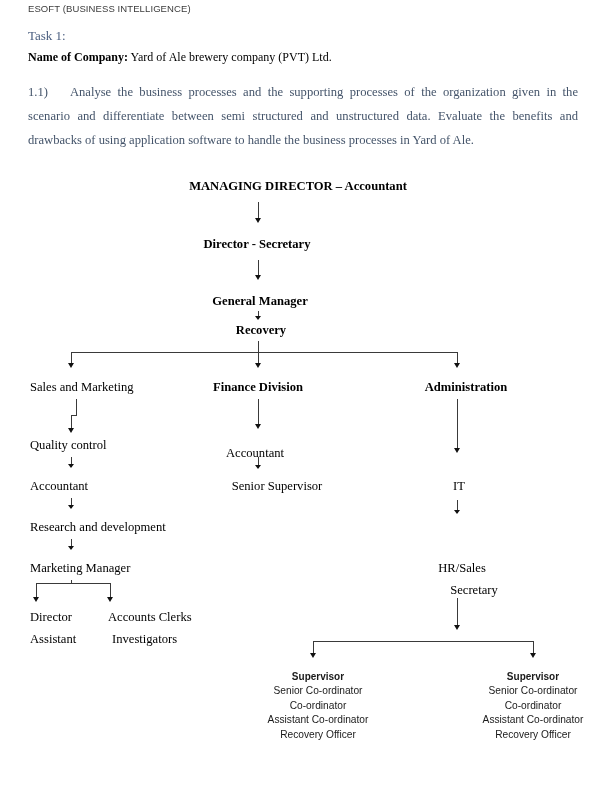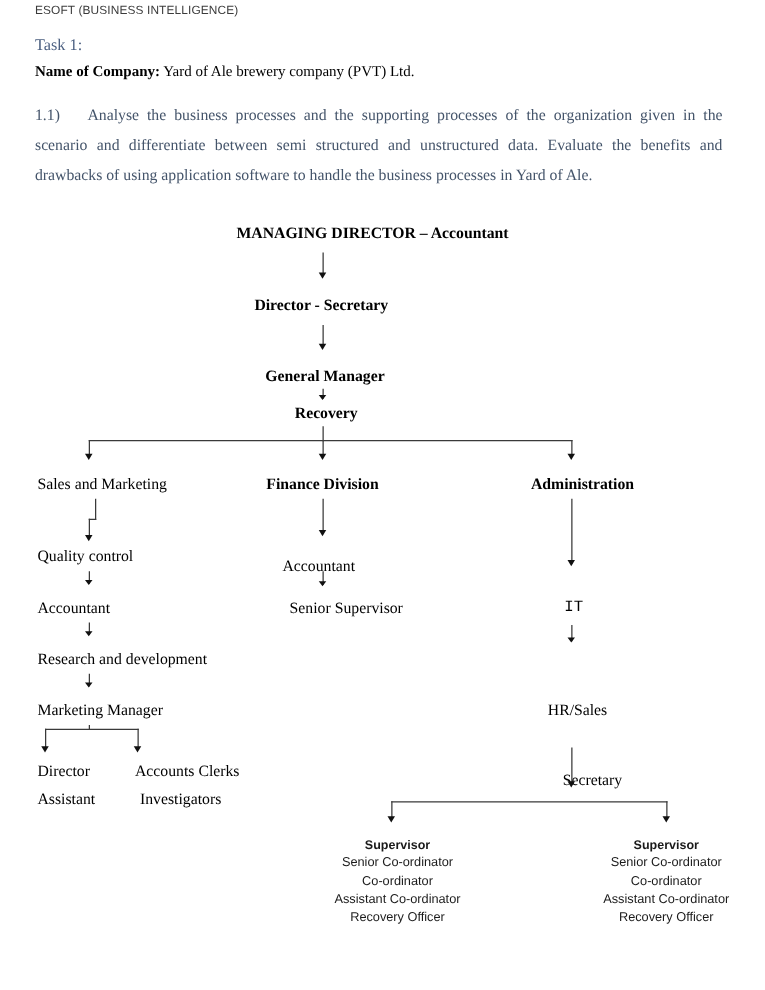--- a/index.html
+++ b/index.html
@@ -114,26 +114,26 @@
 
   <div class="vline" style="left:258px;top:399px;height:27px;"></div>
   <div class="arrow" style="left:254.5px;top:424px;"></div>
   <div class="node c" style="left:255px;top:446px;">Accountant</div>
   <div class="vline" style="left:258px;top:457px;height:11px;"></div>
   <div class="arrow sm" style="left:255px;top:465px;"></div>
   <div class="node c" style="left:277px;top:479px;">Senior Supervisor</div>
 
   <div class="vline" style="left:457px;top:399px;height:52px;"></div>
   <div class="arrow" style="left:453.5px;top:448px;"></div>
-  <div class="node c" style="left:459px;top:479px;font-family:Liberation Mono, monospace;">IT</div>
+  <div class="node c" style="left:459px;top:479px;">IT</div>
   <div class="vline" style="left:457px;top:500px;height:13px;"></div>
   <div class="arrow sm" style="left:454px;top:510px;"></div>
 
   <div class="node c" style="left:462px;top:561px;">HR/Sales</div>
-  <div class="node c" style="left:474px;top:583px;margin-top:34px;">Secretary</div>
+  <div class="node c" style="left:474px;top:583px;">Secretary</div>
 
   <div class="vline" style="left:457px;top:598px;height:30px;"></div>
   <div class="arrow" style="left:453.5px;top:625px;"></div>
 
   <div class="hline" style="left:313px;top:641px;width:221px;"></div>
   <div class="vline" style="left:313px;top:641px;height:14px;"></div>
   <div class="arrow" style="left:309.5px;top:653px;"></div>
   <div class="vline" style="left:533px;top:641px;height:14px;"></div>
   <div class="arrow" style="left:529.5px;top:653px;"></div>
 

